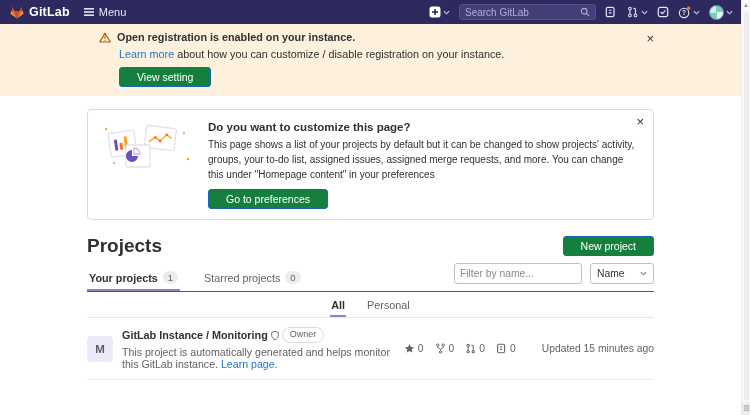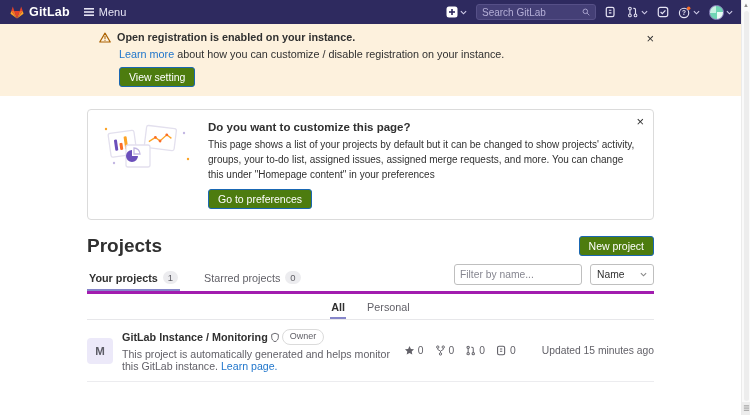--- a/index.html
+++ b/index.html
@@ -8,55 +8,55 @@
   .page { width:741px; height:415px; display:flex; flex-direction:column; background:#fff; }
 
   
   .navbar { height:24px; background:#2e2a5f; display:flex; align-items:center; padding:12px 8px; flex:none; }
   .brand { display:flex; align-items:center; gap:5px; margin-left:2px; }
   .brand-name { color:#fff; font-size:12.5px; font-weight:bold; letter-spacing:.2px; }
   .menu-btn { display:flex; align-items:center; gap:5px; margin-left:14px; color:#e6e4f4; font-size:11px; cursor:pointer; }
   .nav-right { margin-left:auto; display:flex; align-items:center; gap:9px; }
   .nav-icon { display:flex; align-items:center; gap:2px; cursor:pointer; }
   .chev { width:7px; height:5px; display:inline-block; }
-  .search-box { width:120px; height:16px; background:#443f76; border:1px solid #565087; border-radius:3px; display:flex; align-items:center; padding:0 5px; }
+  .search-box { width:137px; height:16px; background:#443f76; border:1px solid #565087; border-radius:3px; display:flex; align-items:center; padding:0 5px; }
   .search-box input { flex:1; background:transparent; border:none; outline:none; color:#cfcbe8; font-size:10px; font-family:inherit; width:100px; }
   .search-box input::placeholder { color:#b4aed6; }
   .avatar-nav { width:15px; height:15px; border-radius:50%; border:1px solid #8f89c0;
     background: conic-gradient(#6fd6b4 25%, #e9fbf4 0 50%, #6fd6b4 0 75%, #c8f2e3 0); }
 
   
   .alert { background:#fdf1dd; padding:7px 0 9px 0; position:relative; flex:none; }
   .alert-inner { max-width:567px; margin:0 auto; position:relative; padding-left:12px; }
   .alert-line1 { display:flex; align-items:center; gap:6px; }
   .alert-title { font-size:10.8px; font-weight:bold; color:#303030; }
   .alert-line2 { margin:5px 0 0 20px; font-size:10.8px; color:#303030; }
   .alert-line2 a { color:#1f75cb; cursor:pointer; }
-  .btn-blue { display:inline-block; background:#4d7c0f; color:#fff; border:1px solid #1a67b3; border-radius:3px;
-              font-size:10.5px; padding:3px 9px; cursor:pointer; font-family:inherit; }
+  .btn-blue { display:inline-block; background:#15803d; color:#fff; border:1px solid #1a67b3; border-radius:3px;
+              font-size:10.5px; padding:3px 17px; cursor:pointer; font-family:inherit; }
   .alert .btn-blue { margin:7px 0 0 20px; }
   .alert-close { position:absolute; right:0; top:1px; font-size:13px; color:#303030; cursor:pointer; line-height:1; }
 
   
   .container { max-width:567px; width:567px; margin:0 auto; flex:1; }
 
   
   .card { margin-top:13px; border:1px solid #dbdbdb; border-radius:4px; padding:9px 12px 10px 10px; display:flex; gap:14px; position:relative; }
   .card-illustration { width:96px; height:52px; flex:none; }
   .card-title { font-size:11.5px; font-weight:bold; margin-top:2px; }
   .card-body { font-size:10px; line-height:1.5; margin-top:4px; max-width:452px; color:#303030; }
   .card .btn-blue { margin-top:7px; }
   .card-close { position:absolute; right:9px; top:5px; font-size:13px; color:#303030; cursor:pointer; line-height:1; }
 
   
   .proj-header { display:flex; align-items:center; justify-content:space-between; margin-top:15px; }
   .proj-title { font-size:19px; font-weight:600; color:#303030; }
 
   
-  .tabs-row { display:flex; align-items:center; border-bottom:3px solid #a21caf; margin-top:6px; }
+  .tabs-row { display:flex; align-items:flex-start; border-bottom:1px solid #a21caf; margin-top:6px; }
   .tab { display:flex; align-items:center; gap:5px; padding:8px 2px 7px 2px; margin-right:22px; font-size:10.8px; color:#626168; cursor:pointer; }
   .tab.active { color:#303030; font-weight:bold; box-shadow:inset 0 -2px 0 #8585c9; }
   .count-badge { background:#ececef; color:#626168; font-size:9.5px; font-weight:normal; border-radius:8px; padding:1px 5px; line-height:1.2; }
   .tabs-controls { margin-left:auto; display:flex; align-items:center; gap:8px; padding-bottom:5px; }
   .filter-input { width:128px; height:21px; border:1px solid #bfbfbf; border-radius:3px; font-size:10.3px; padding:0 5px; color:#303030; font-family:inherit; outline:none; }
   .filter-input::placeholder { color:#868690; }
   .sort-select { width:64px; height:21px; border:1px solid #bfbfbf; border-radius:3px; background:#fff; display:flex; align-items:center; justify-content:space-between; padding:0 6px; font-size:10.3px; color:#303030; cursor:pointer; }
 
   
   .subtabs { display:flex; gap:20px; border-bottom:1px solid #e7e7ea;justify-content:center; }

